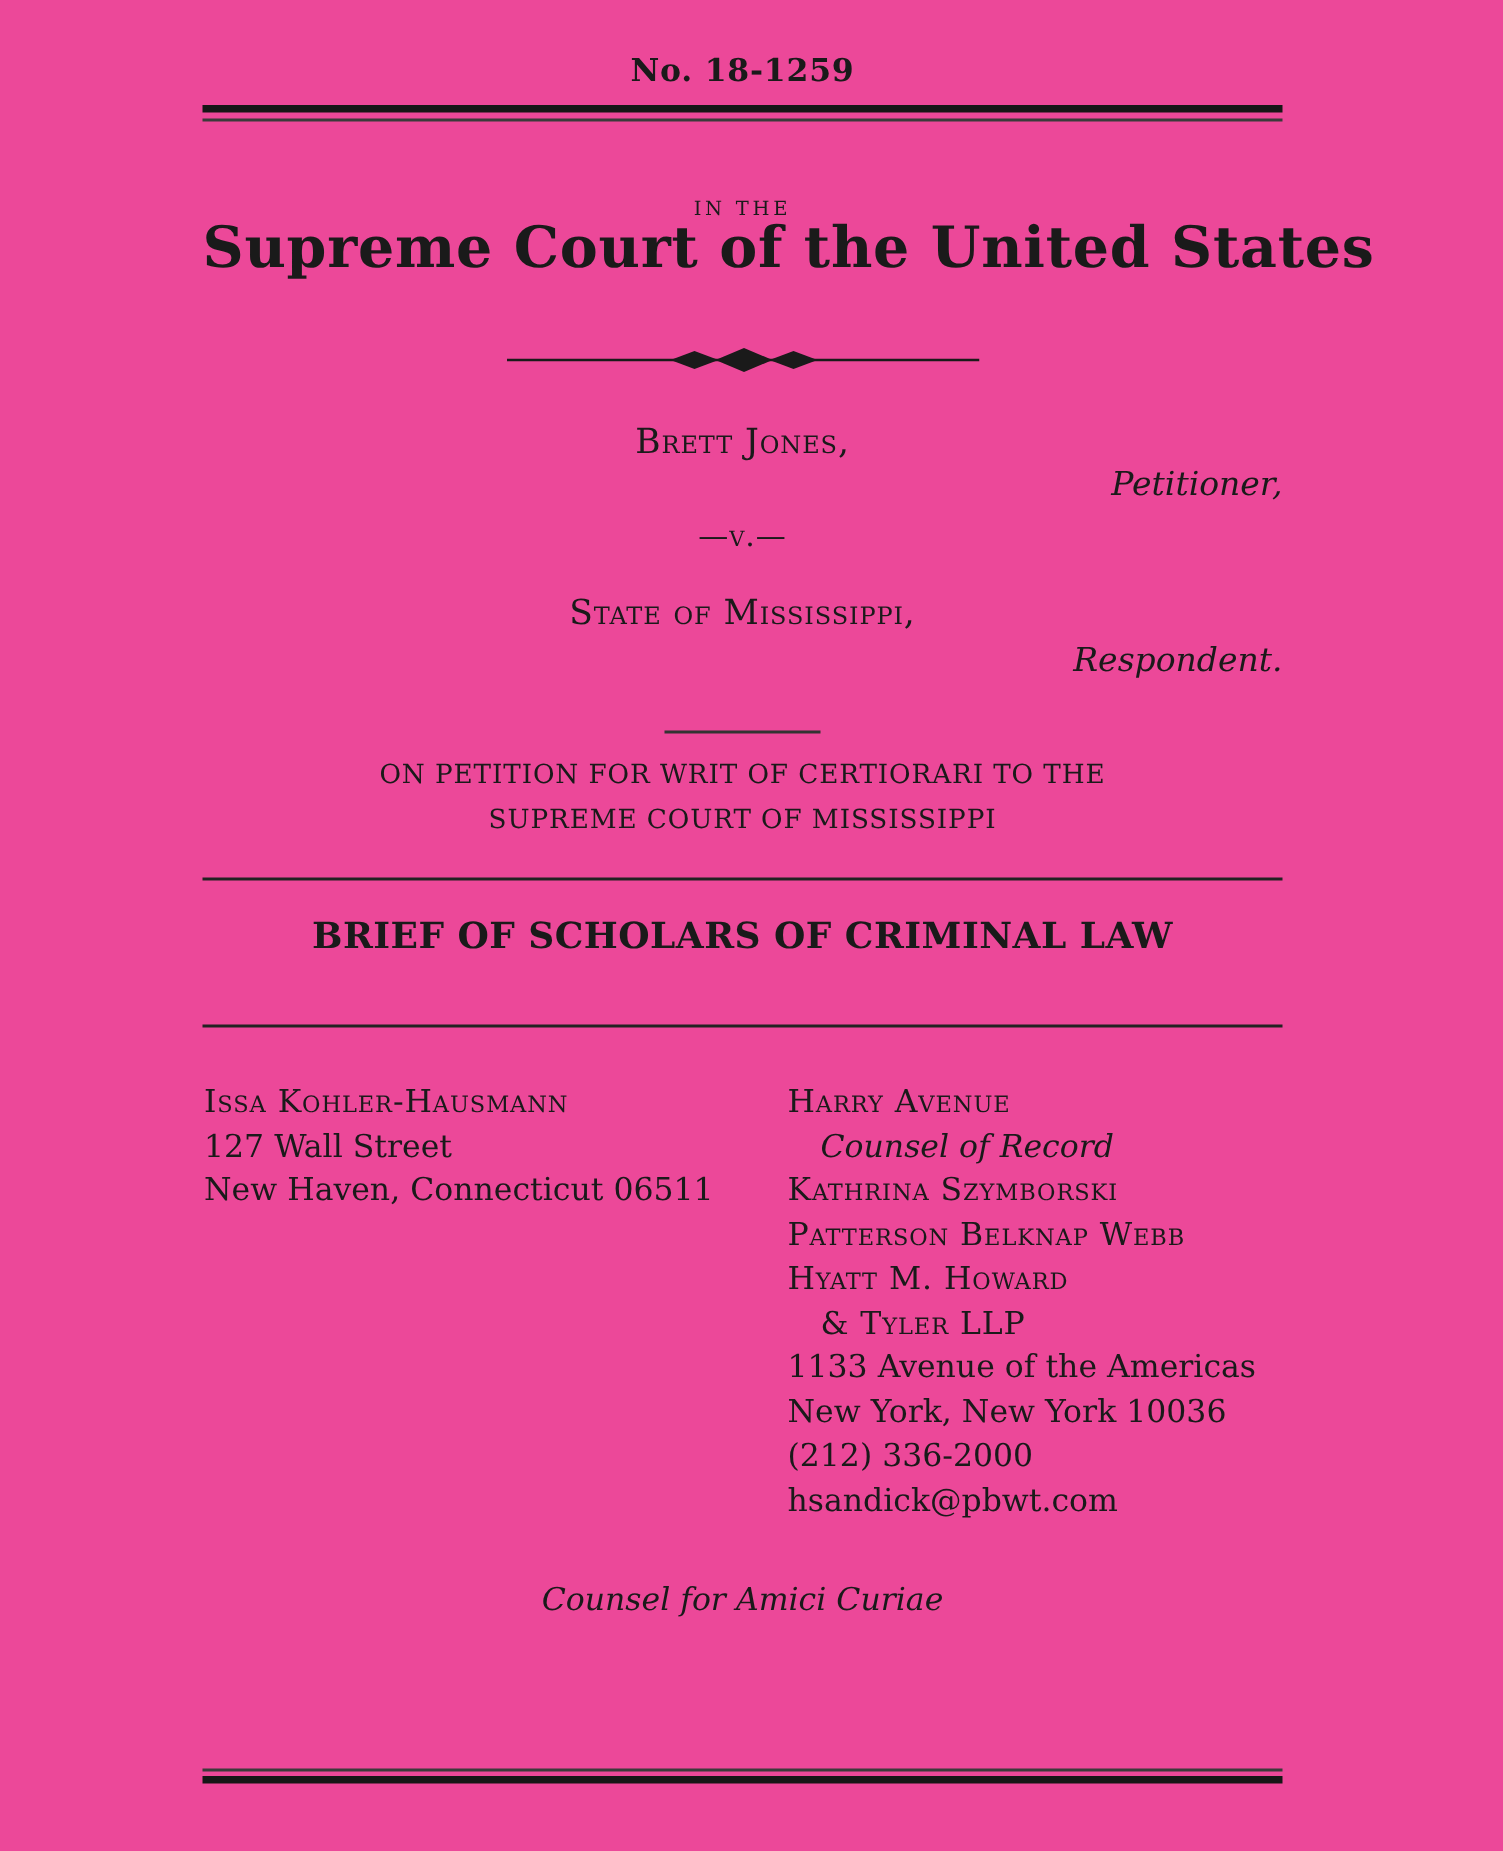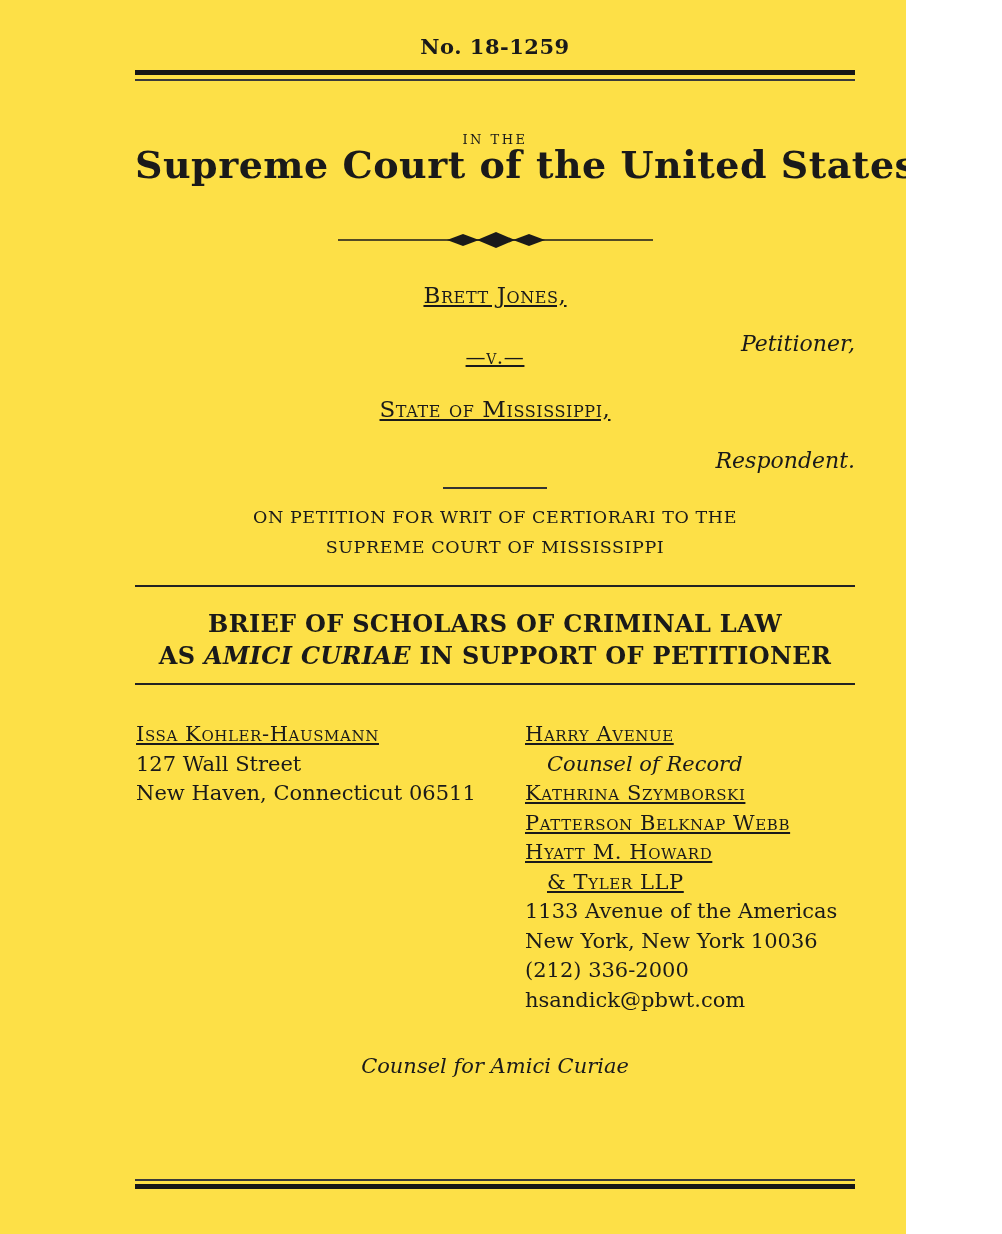--- a/index.html
+++ b/index.html
@@ -1,36 +1,36 @@
 <!DOCTYPE html>
 <html><head>
 <meta charset="utf-8">
 <style>
   html,body{margin:0;padding:0;background:#fff;}
   .page{
     position:relative;
-    width:906px;height:1234px;
-    background:#fde047;
+    width:1002px;height:1234px;
+    background:#ec4899;
     color:#1a1a1a;
     font-family:"DejaVu Serif","Liberation Serif",serif;
     overflow:hidden;
   }
   .content{position:absolute;left:135px;width:720px;}
   .center{text-align:center;}
   .right{text-align:right;}
   .docket{top:34px;font-size:21px;font-weight:bold;letter-spacing:.5px;}
   .rule{position:absolute;left:135px;width:720px;}
   .rule-thick{height:5px;background:#161616;}
   .rule-thin{height:2px;background:#3a3a3a;}
   .in-the{top:132px;font-size:13px;letter-spacing:2.5px;}
   .court-name{top:142px;font-size:38px;font-weight:bold;white-space:nowrap;letter-spacing:.5px;}
   .ornament-wrap{top:228px;}
-  .sc{font-variant:small-caps;letter-spacing:.6px;text-decoration:underline;}
+  .sc{font-variant:small-caps;letter-spacing:.6px;}
   .party{top:282px;font-size:23px;}
-  .role{font-size:22px;font-style:italic;padding-right:2px;margin-top:20px;}
+  .role{font-size:22px;font-style:italic;padding-right:2px;}
   .pet-role{top:311px;}
   .versus{top:345px;font-size:20px;}
   .resp-name{top:396px;}
   .resp-role{top:428px;}
   .short-rule{position:absolute;left:443px;top:487px;width:104px;height:2px;background:#333;}
   .petition{font-size:17.5px;letter-spacing:.6px;line-height:30px;}
   .petition-l1{top:502px;}
   .petition-l2{top:532px;}
   .brief-title{font-size:24px;font-weight:bold;letter-spacing:.3px;line-height:32px;}
   .bt-l1{top:608px;}
@@ -76,21 +76,20 @@
   <div class="content right role resp-role">Respondent.</div>
 
   <div class="short-rule"></div>
 
   <div class="content center petition petition-l1">ON PETITION FOR WRIT OF CERTIORARI TO THE</div>
   <div class="content center petition petition-l2">SUPREME COURT OF MISSISSIPPI</div>
 
   <div class="rule rule-thin" style="top:585px;background:#222;"></div>
 
   <div class="content center brief-title bt-l1">BRIEF OF SCHOLARS OF CRIMINAL LAW</div>
-  <div class="content center brief-title bt-l2"><span>AS </span><span class="it">AMICI CURIAE</span><span> IN SUPPORT OF PETITIONER</span></div>
 
   <div class="rule rule-thin" style="top:683px;background:#222;"></div>
 
   <div class="counsel counsel-left">
     <div class="sc">Issa Kohler-Hausmann</div>
     <div>127 Wall Street</div>
     <div>New Haven, Connecticut 06511</div>
   </div>
 
   <div class="counsel counsel-right">

